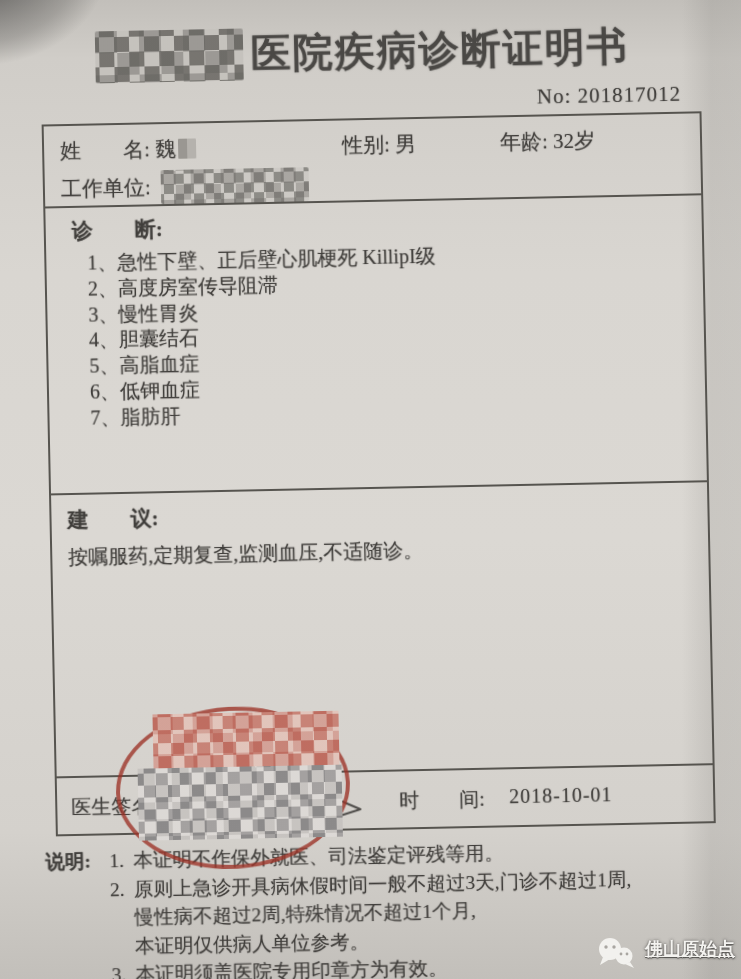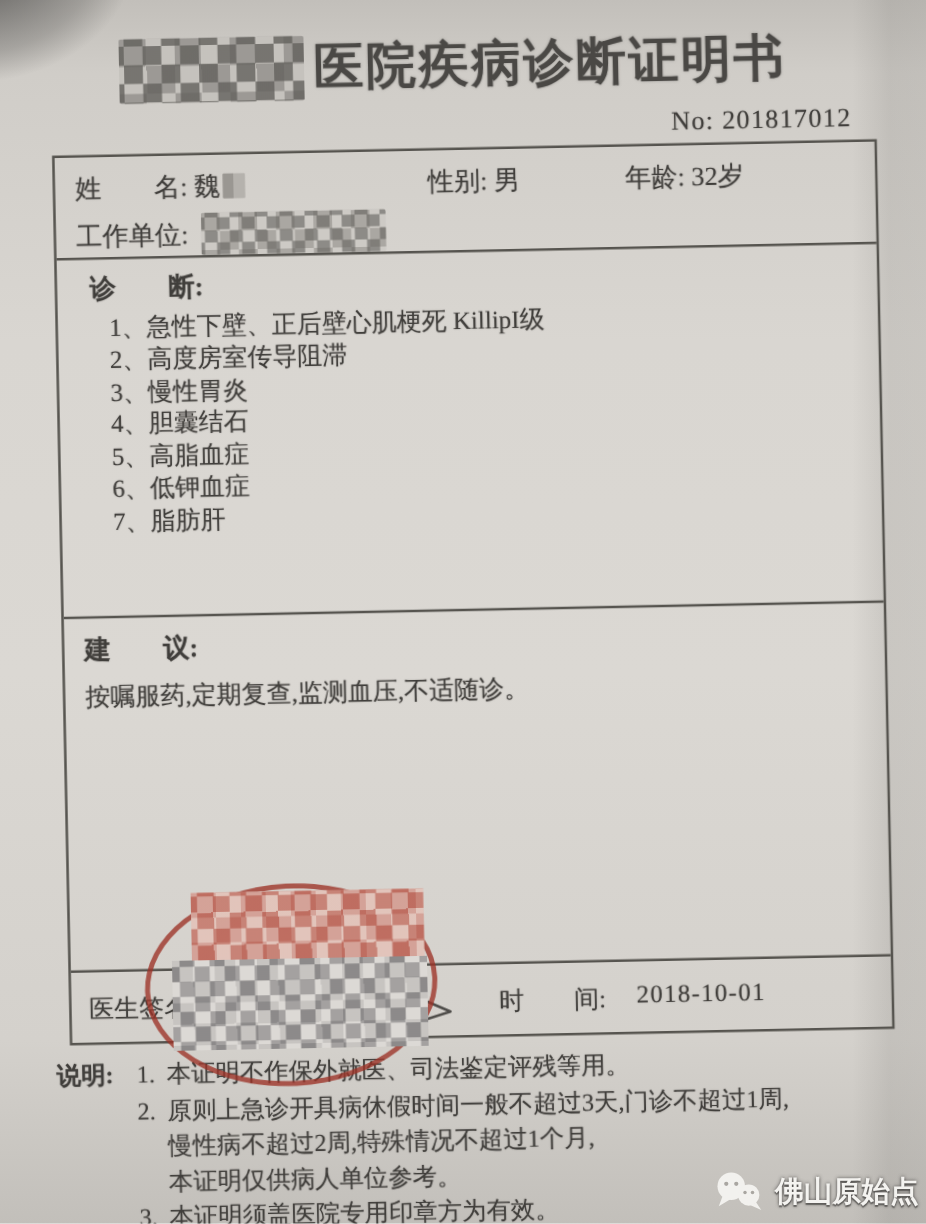--- a/index.html
+++ b/index.html
@@ -78,24 +78,24 @@
     background-size:26px 26px, 40px 40px; background-position:5px 3px, 0 0; }
   .stamp-cz-mid{ position:absolute; left:132px; top:764px; width:204px; height:72px; z-index:6;
     background-image:
       repeating-conic-gradient(rgba(118,116,118,.5) 0% 25%, rgba(228,225,221,.55) 25% 50%),
       repeating-conic-gradient(#d2cfcb 0% 25%, #a3a09e 25% 50%);
     background-size:24px 24px, 34px 34px; background-position:6px 5px, 0 0; }
   .flourish{ position:absolute; left:318px; top:786px; z-index:4; }
 
   
   .watermark{ position:absolute; right:6px; bottom:10px; z-index:9;
-    display:flex; align-items:flex-end; gap:8px;
+    display:flex; align-items:flex-start; gap:8px;
     font-family:"Liberation Sans","DejaVu Sans",sans-serif;
-    font-weight:bold; font-size:23px; color:#f4f3f0;
-    text-shadow:0 0 3px rgba(70,68,66,.9), 0 1px 1px rgba(70,68,66,.7); }
+    font-weight:bold; font-size:18px; color:#f4f3f0;
+    text-shadow:0 0 3px rgba(70,68,66,.9), 0 1px 1px rgba(70,68,66,.7);text-decoration:underline; }
 </style>
 </head>
 <body>
 
 <div class="photo">
   <div class="paper">
 
     <div class="doc-title">
       <span class="mosaic mosaic-title"></span>
       <h1 class="txt">医院疾病诊断证明书</h1>

